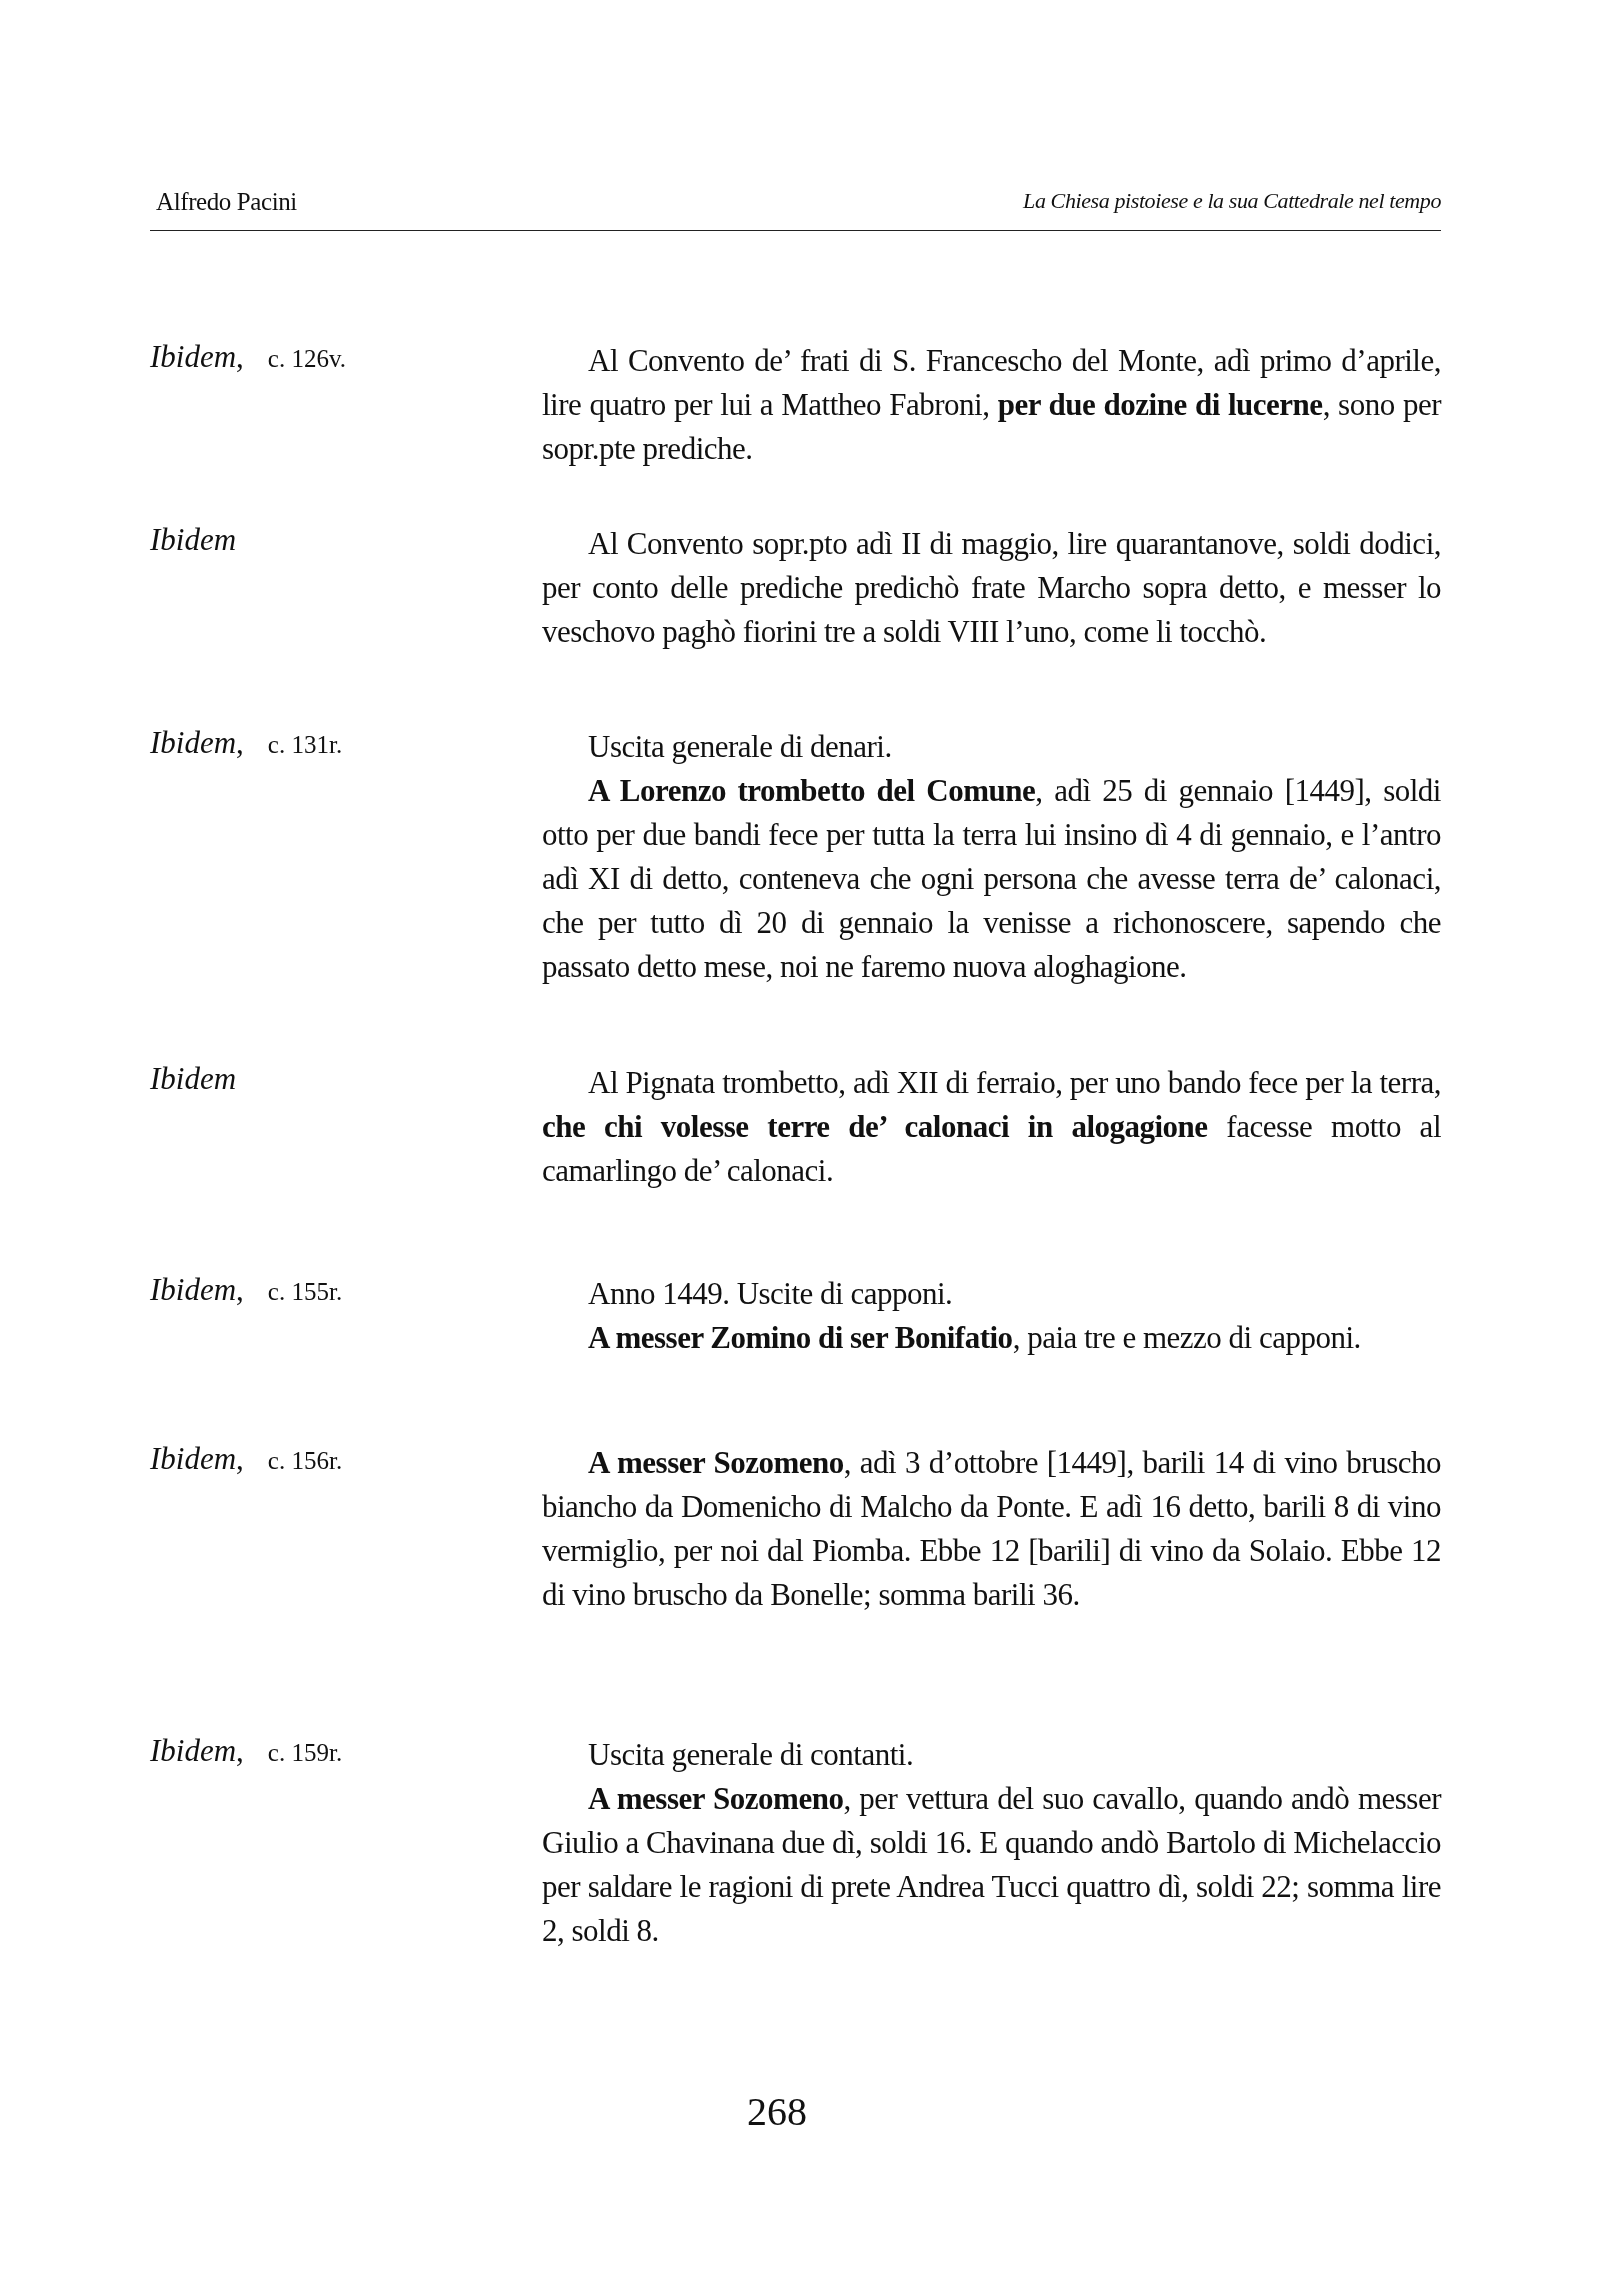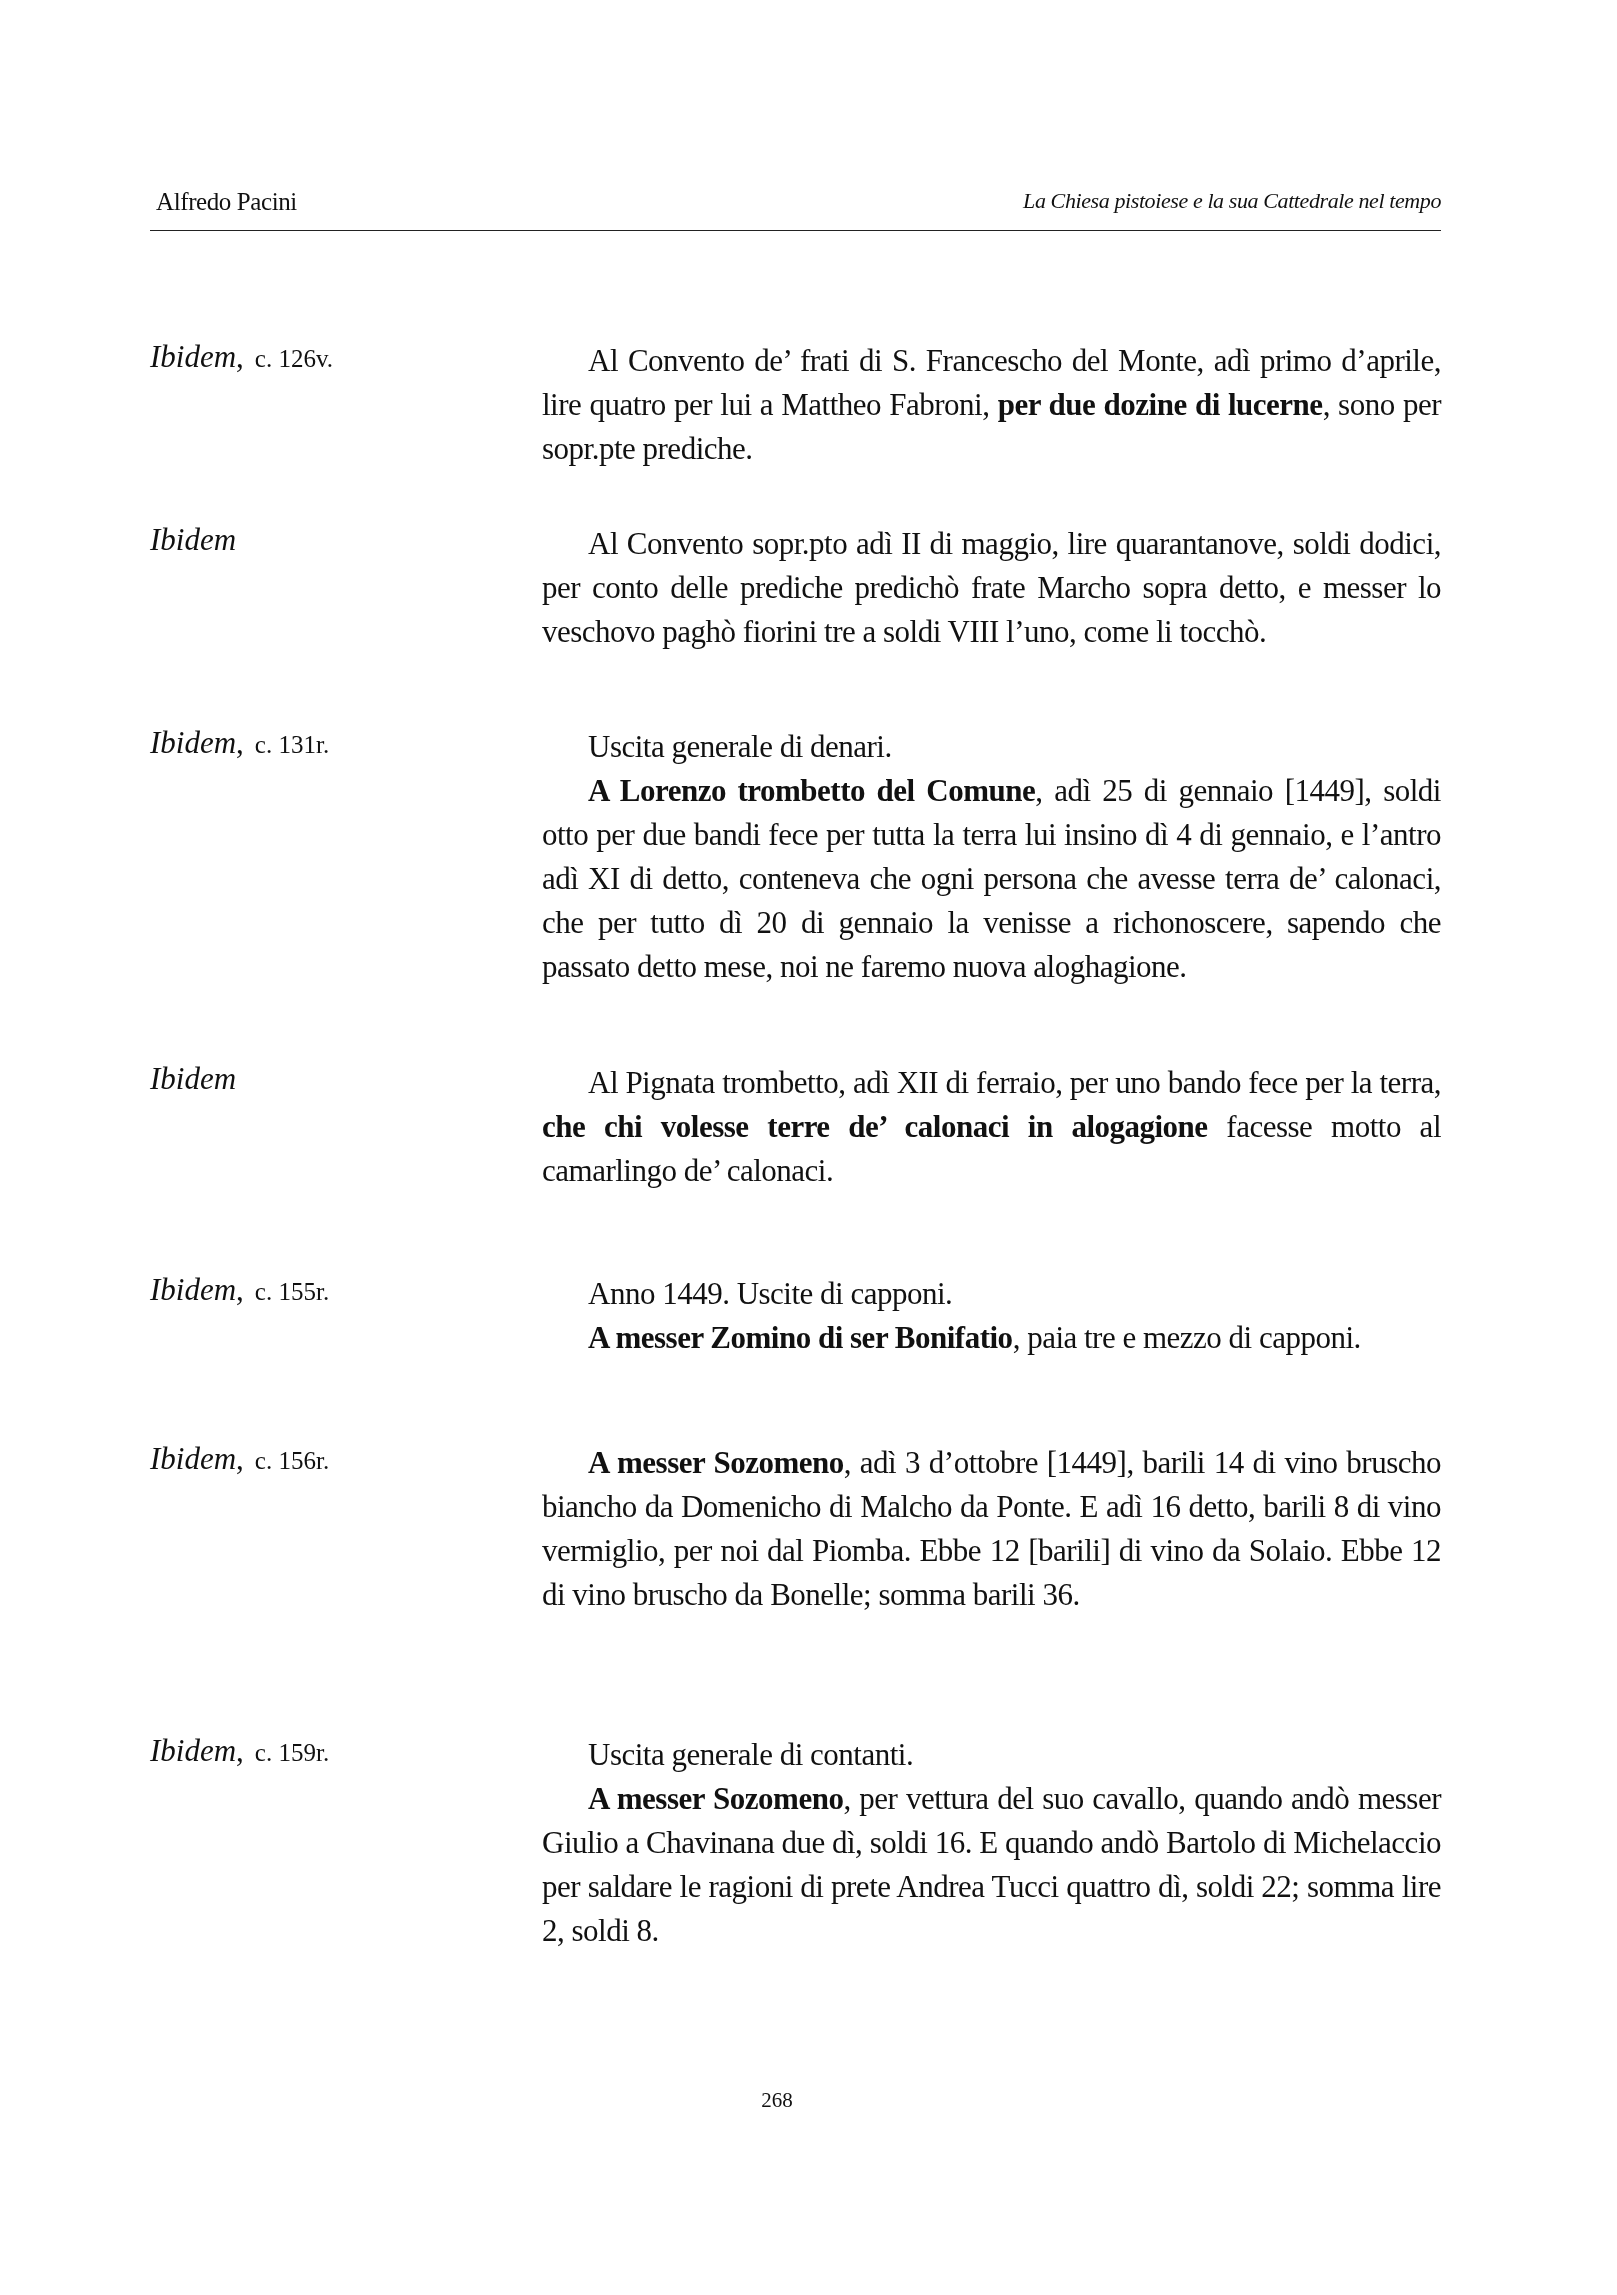--- a/index.html
+++ b/index.html
@@ -5,27 +5,27 @@
   html, body { margin: 0; padding: 0; background: #ffffff; }
   body { width: 1618px; height: 2295px; position: relative; overflow: hidden;
          font-family: "Liberation Serif", "DejaVu Serif", serif; color: #111; }
   .header { position: absolute; left: 150px; top: 188px; width: 1291px; height: 45px; }
   .header .author { position: absolute; left: 6px; top: 0; font-size: 25px; letter-spacing: -0.4px; }
   .header .title { position: absolute; right: 0; top: 0; font-size: 22px; font-style: italic; letter-spacing: -0.4px; }
   .header .rule { position: absolute; left: 0; right: 0; top: 42px; border-top: 1.6px solid #222; }
   .entry { position: absolute; left: 150px; width: 1291px; }
   .entry .ref { position: absolute; left: 0; top: 0; font-size: 31px; white-space: nowrap; }
   .entry .ref .ib { font-style: italic; text-align: right; }
-  .entry .ref .cc { font-size: 25px; margin-left: 11px; }
+  .entry .ref .cc { font-size: 25px; margin-left: 24px; }
   .entry .body { position: absolute; left: 392px; width: 899px; font-size: 31px; line-height: 44px;
                  text-align: justify; letter-spacing: -0.5px; }
   .entry .body p { margin: 0; text-indent: 46px; }
   .entry .body .head { font-weight: normal; text-indent: 46px; }
   .b { font-weight: bold; }
-  .pagenum { position: absolute; left: 0; width: 1554px; top: 2088px; text-align: center; font-size: 21px; }
+  .pagenum { position: absolute; left: 0; width: 1554px; top: 2088px; text-align: center; font-size: 40px; }
 </style>
 </head>
 <body>
 
 <div class="header">
   <span class="author">Alfredo Pacini</span>
   <span class="title">La Chiesa pistoiese e la sua Cattedrale nel tempo</span>
   <div class="rule"></div>
 </div>
 

